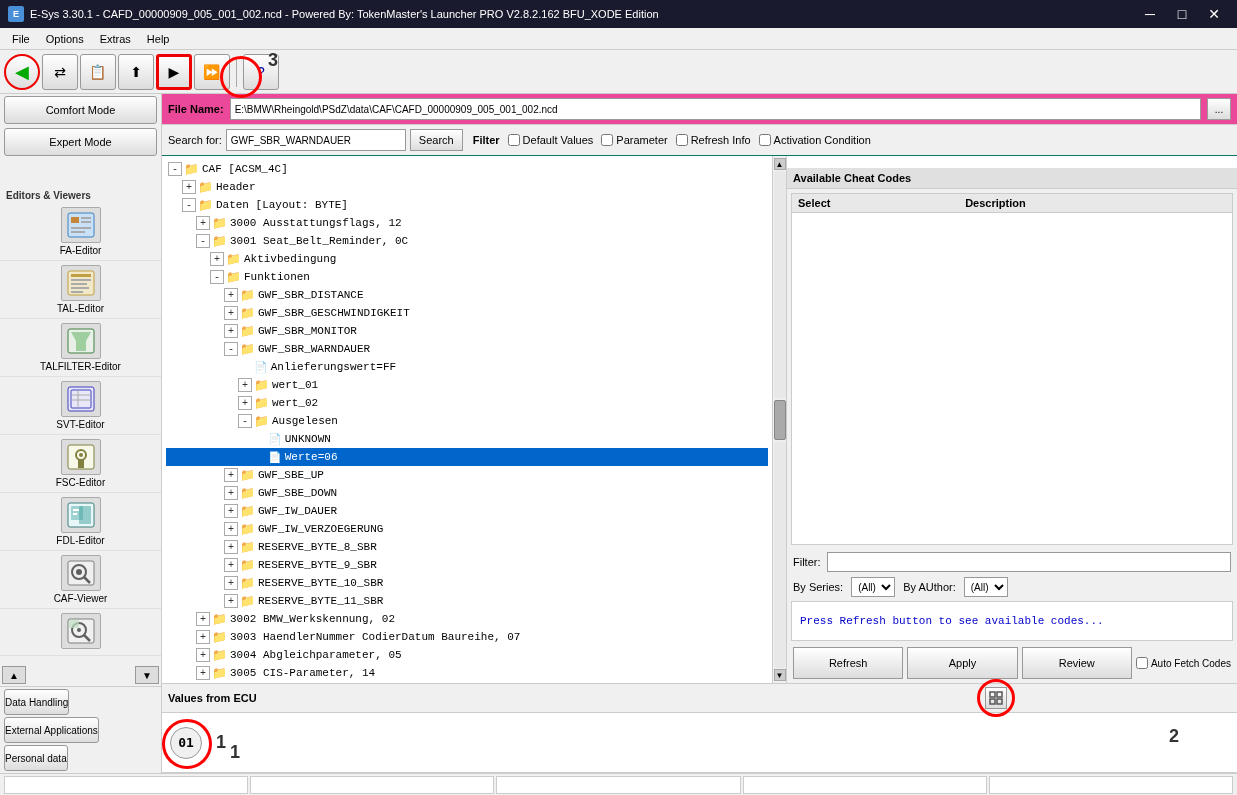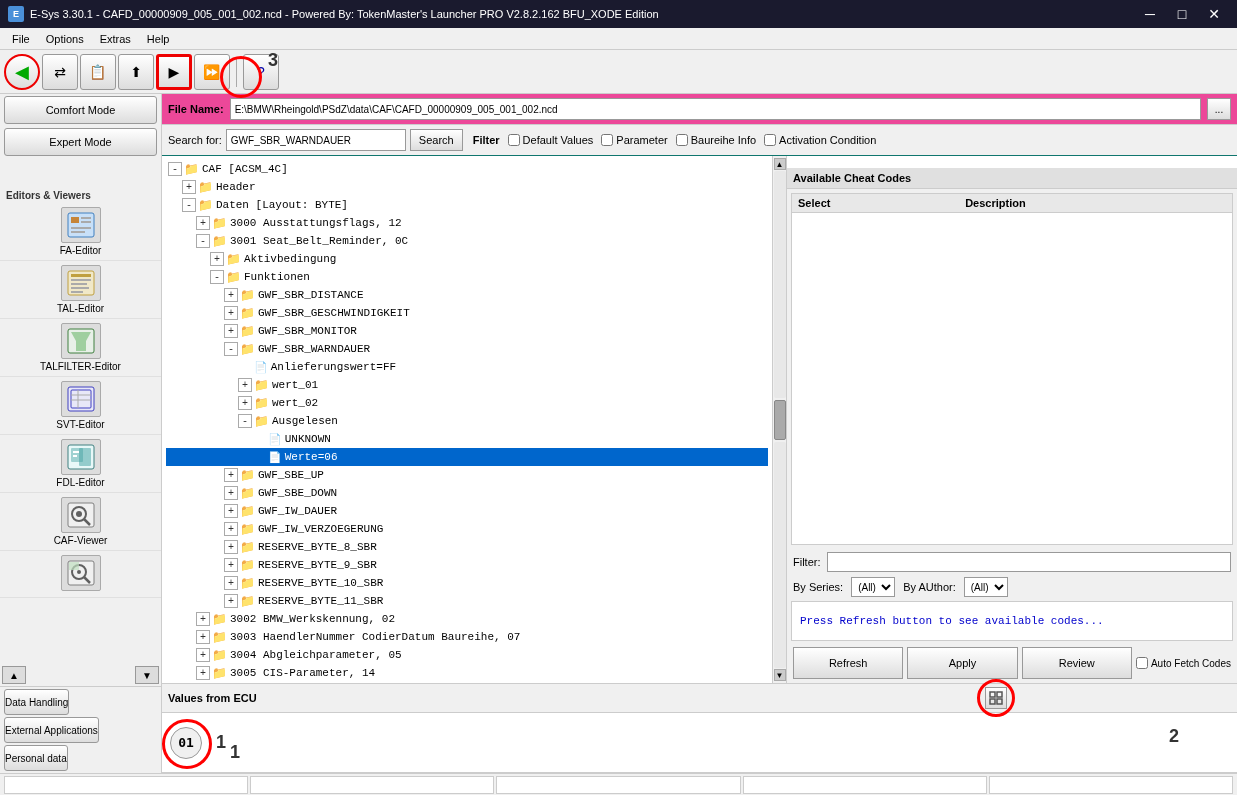--- a/index.html
+++ b/index.html
@@ -196,20 +196,31 @@
               <line x1="5" y1="10" x2="25" y2="10" stroke="#aaa"></line>
               <line x1="5" y1="15" x2="25" y2="15" stroke="#aaa"></line>
               <line x1="12" y1="5" x2="12" y2="23" stroke="#aaa"></line>
             </svg>
         </div>
         <span class="editor-label">SVT-Editor</span>
       </div>
       <div class="sidebar-editor-item">
         <div class="editor-icon">
           <svg width="30" height="28" viewBox="0 0 30 28">
+              <rect x="2" y="2" width="26" height="24" rx="2" fill="#f8f8e8" stroke="#808040"></rect>
+              <circle cx="15" cy="12" r="5" fill="none" stroke="#808040" stroke-width="2"></circle>
+              <rect x="12" y="17" width="6" height="8" fill="#808040"></rect>
+              <circle cx="15" cy="12" r="2" fill="#808040"></circle>
+            </svg>
+        </div>
+        <span class="editor-label">FSC-Editor</span>
+      </div>
+      <div class="sidebar-editor-item">
+        <div class="editor-icon">
+          <svg width="30" height="28" viewBox="0 0 30 28">
               <rect x="2" y="2" width="26" height="24" rx="2" fill="#e8f8f8" stroke="#408080"></rect>
               <rect x="5" y="5" width="12" height="14" rx="1" fill="#80c0c0" opacity="0.7"></rect>
               <rect x="13" y="5" width="12" height="18" rx="1" fill="#40a0a0" opacity="0.5"></rect>
               <rect x="7" y="8" width="6" height="2" fill="#fff"></rect>
               <rect x="7" y="12" width="4" height="2" fill="#fff"></rect>
             </svg>
         </div>
         <span class="editor-label">FDL-Editor</span>
       </div>
       <div class="sidebar-editor-item">
@@ -266,21 +277,21 @@
         <label class="filter-item">
           <input type="checkbox" style="">
           <span>Default Values</span>
         </label>
         <label class="filter-item">
           <input type="checkbox" style="">
           <span>Parameter</span>
         </label>
         <label class="filter-item">
           <input type="checkbox" style="">
-          <span>Baureihe Info</span>
+          <span>Refresh Info</span>
         </label>
         <label class="filter-item">
           <input type="checkbox" style="">
           <span>Activation Condition</span>
         </label>
       </div>
     </div>
 
     <div class="main-split">
 

